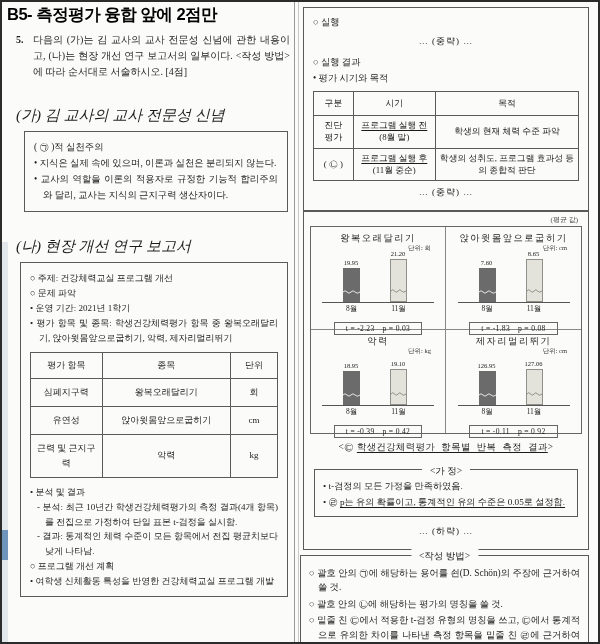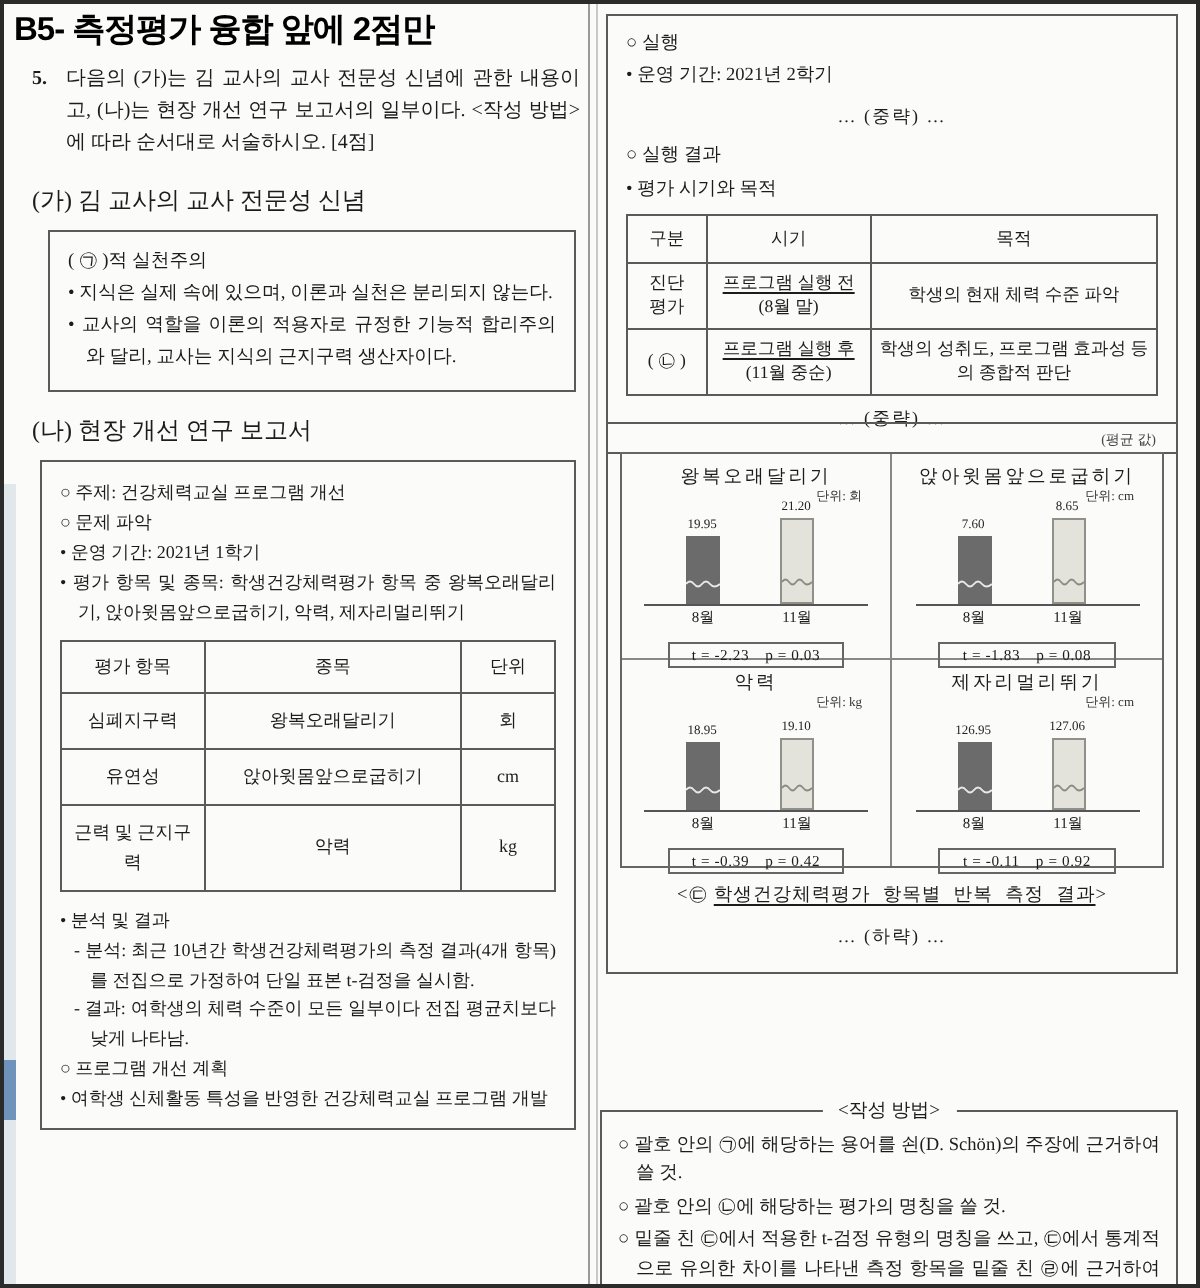--- a/index.html
+++ b/index.html
@@ -8,21 +8,21 @@
   .page-title{position:absolute;top:2px;left:5px;margin:0;font-family:"Liberation Sans",sans-serif;
         font-weight:700;font-size:16.5px;letter-spacing:-0.5px;color:#000;}
   .col-divider{position:absolute;left:292px;top:0;width:1px;height:100%;background:#9a9a9a;}
   .col-divider2{position:absolute;left:296px;top:0;width:1px;height:100%;background:#c9c9c9;}
   .scan-strip{position:absolute;left:0;top:240px;width:6px;height:404px;background:#e2e7eb;}
   .scan-blue{position:absolute;left:0;top:528px;width:6px;height:30px;}
 
   .left-col{position:absolute;left:14px;top:30px;width:274px;}
   .question{position:relative;padding-left:17px;font-size:10px;line-height:1.62;text-align:justify;}
   .qnum{position:absolute;left:0;top:0;font-weight:700;}
-  .sec-label{margin-top:11px;font-size:12px;}
+  .sec-label{margin-top:25px;font-size:15px;font-style:italic;}
   .box{border:1px solid #5a5a5a;background:transparent;}
   .ga-box{margin:6px 2px 0 8px;padding:7px 9px 8px;font-size:9.4px;line-height:1.72;}
   .na-box{margin:6px 2px 0 4px;padding:8px 9px 7px;font-size:9px;line-height:1.66;}
   .hang{padding-left:9px;text-indent:-9px;text-align:justify;}
   .sub{padding-left:15px;text-indent:-8px;text-align:justify;}
 
   table{border-collapse:collapse;width:100%;}
   td,th{border:1px solid #5a5a5a;text-align:center;vertical-align:middle;font-weight:normal;}
   .fit-table{margin:6px 0 7px;}
   .fit-table th{font-size:9px;padding:5px 2px;}
@@ -129,31 +129,30 @@
         <tr>
           <td>근력 및 근지구력</td>
           <td>악력</td>
           <td>kg</td>
         </tr>
       </tbody>
         </table>
 
       <div class="hang">• 분석 및 결과</div>
       <div class="sub">- 분석: 최근 10년간 학생건강체력평가의 측정 결과(4개 항목)를 전집으로 가정하여 단일 표본 t-검정을 실시함.</div>
-      <div class="sub">- 결과: 여학생의 체력 수준이 모든 일부이다 전집 평균치보다 낮게 나타남.</div>
+      <div class="sub">- 결과: 통계적인 체력 수준이 모든 항목에서 전집 평균치보다 낮게 나타남.</div>
       <div class="hang">○ 프로그램 개선 계획</div>
       <div class="hang">• 여학생 신체활동 특성을 반영한 건강체력교실 프로그램 개발</div>
     </div>
   </div>
 
   <div class="right-col">
 
     <div class="box rbox1">
       <div class="hang">○ 실행</div>
-      <div class="hang">• 운영 기간: 2021년 2학기</div>
       <div class="ellipsis">… (중략) …</div>
       <div class="hang">○ 실행 결과</div>
       <div class="hang">• 평가 시기와 목적</div>
 
       <table class="tim-table">
         <tbody>
             <tr>
           <th style="width:15%">구분</th>
           <th style="width:31%">시기</th>
           <th style="width:54%">목적</th>
@@ -296,20 +295,27 @@
           <div class="stat-row">
             <span class="stat-box"><span>t = -0.11</span><span>p = 0.92</span></span>
           </div>
         </div>
       </div>
 
       <div class="chart-caption">
         <span>&lt;㉢ </span><u>학생건강체력평가 항목별 반복 측정 결과</u><span>&gt;</span>
       </div>
 
+      <div class="titled-box assume-box">
+        <span class="box-title">&lt;가 정&gt;</span>
+        <div class="hang">• t-검정의 모든 가정을 만족하였음.</div>
+        <div class="hang">
+          <span>• ㉣ </span><u>p는 유의 확률이고, 통계적인 유의 수준은 0.05로 설정함.</u>
+        </div>
+      </div>
 
       <div class="ellipsis" style="margin-top:8px;">… (하략) …</div>
     </div>
 
     <div class="titled-box method-box">
       <span class="box-title">&lt;작성 방법&gt;</span>
       <div class="hang">○ 괄호 안의 ㉠에 해당하는 용어를 쇤(D. Schön)의 주장에 근거하여 쓸 것.</div>
       <div class="hang">○ 괄호 안의 ㉡에 해당하는 평가의 명칭을 쓸 것.</div>
       <div class="hang">○ 밑줄 친 ㉢에서 적용한 t-검정 유형의 명칭을 쓰고, ㉢에서 통계적으로 유의한 차이를 나타낸 측정 항목을 밑줄 친 ㉣에 근거하여 서술할 것.</div>
     </div>

